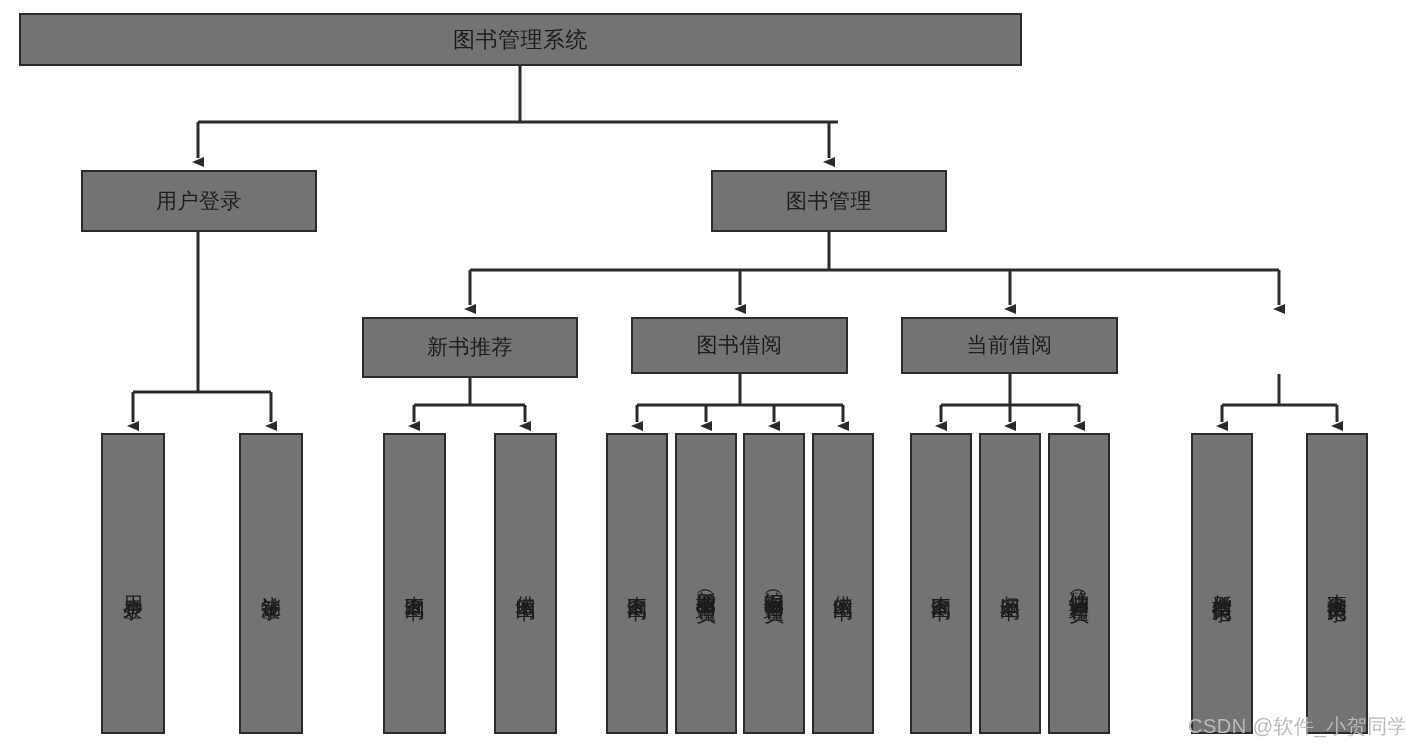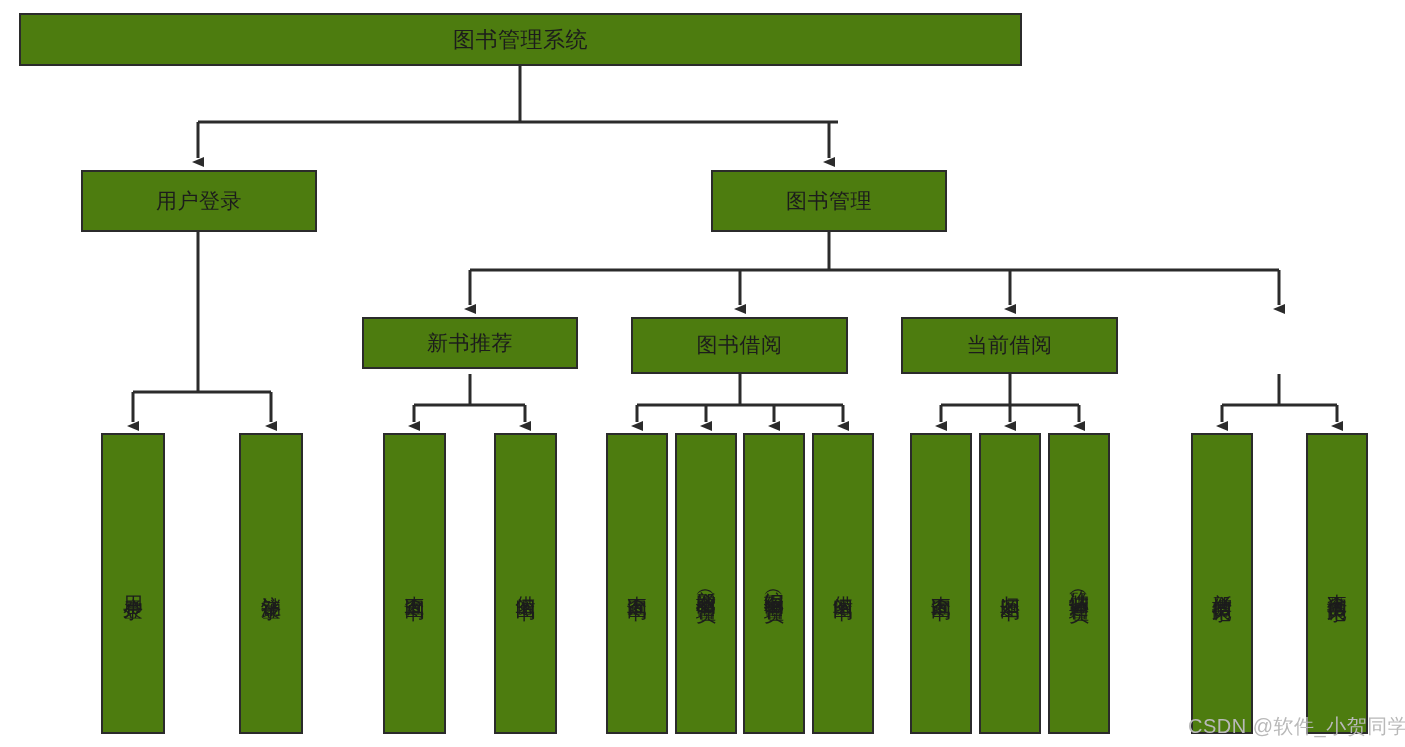--- a/index.html
+++ b/index.html
@@ -22,21 +22,21 @@
     position: absolute;
     left: 0;
     top: 0;
     width: 1405px;
     height: 747px;
     pointer-events: none;
   }
   .node {
     position: absolute;
     box-sizing: border-box;
-    background: #4d7c0f;
+    background: #737373;
     border: 2px solid #2b2b2b;
     display: flex;
     align-items: center;
     justify-content: center;
     color: #1c1c1c;
     z-index: 2;
   }
   .node .label {
     display: block;
     text-align: center;
@@ -133,21 +133,21 @@
   </div>
 
   <div class="node h-node" style="left:81px; top:170px; width:236px; height:62px;">
     <span class="label">用户登录</span>
   </div>
 
   <div class="node h-node" style="left:711px; top:170px; width:236px; height:62px;">
     <span class="label">图书管理</span>
   </div>
 
-  <div class="node h-node" style="left:362px; top:317px; width:216px; height:52px;">
+  <div class="node h-node" style="left:362px; top:317px; width:216px; height:61px;">
     <span class="label">新书推荐</span>
   </div>
 
   <div class="node h-node" style="left:631px; top:317px; width:217px; height:57px;">
     <span class="label">图书借阅</span>
   </div>
 
   <div class="node h-node" style="left:901px; top:317px; width:217px; height:57px;">
     <span class="label">当前借阅</span>
   </div>

